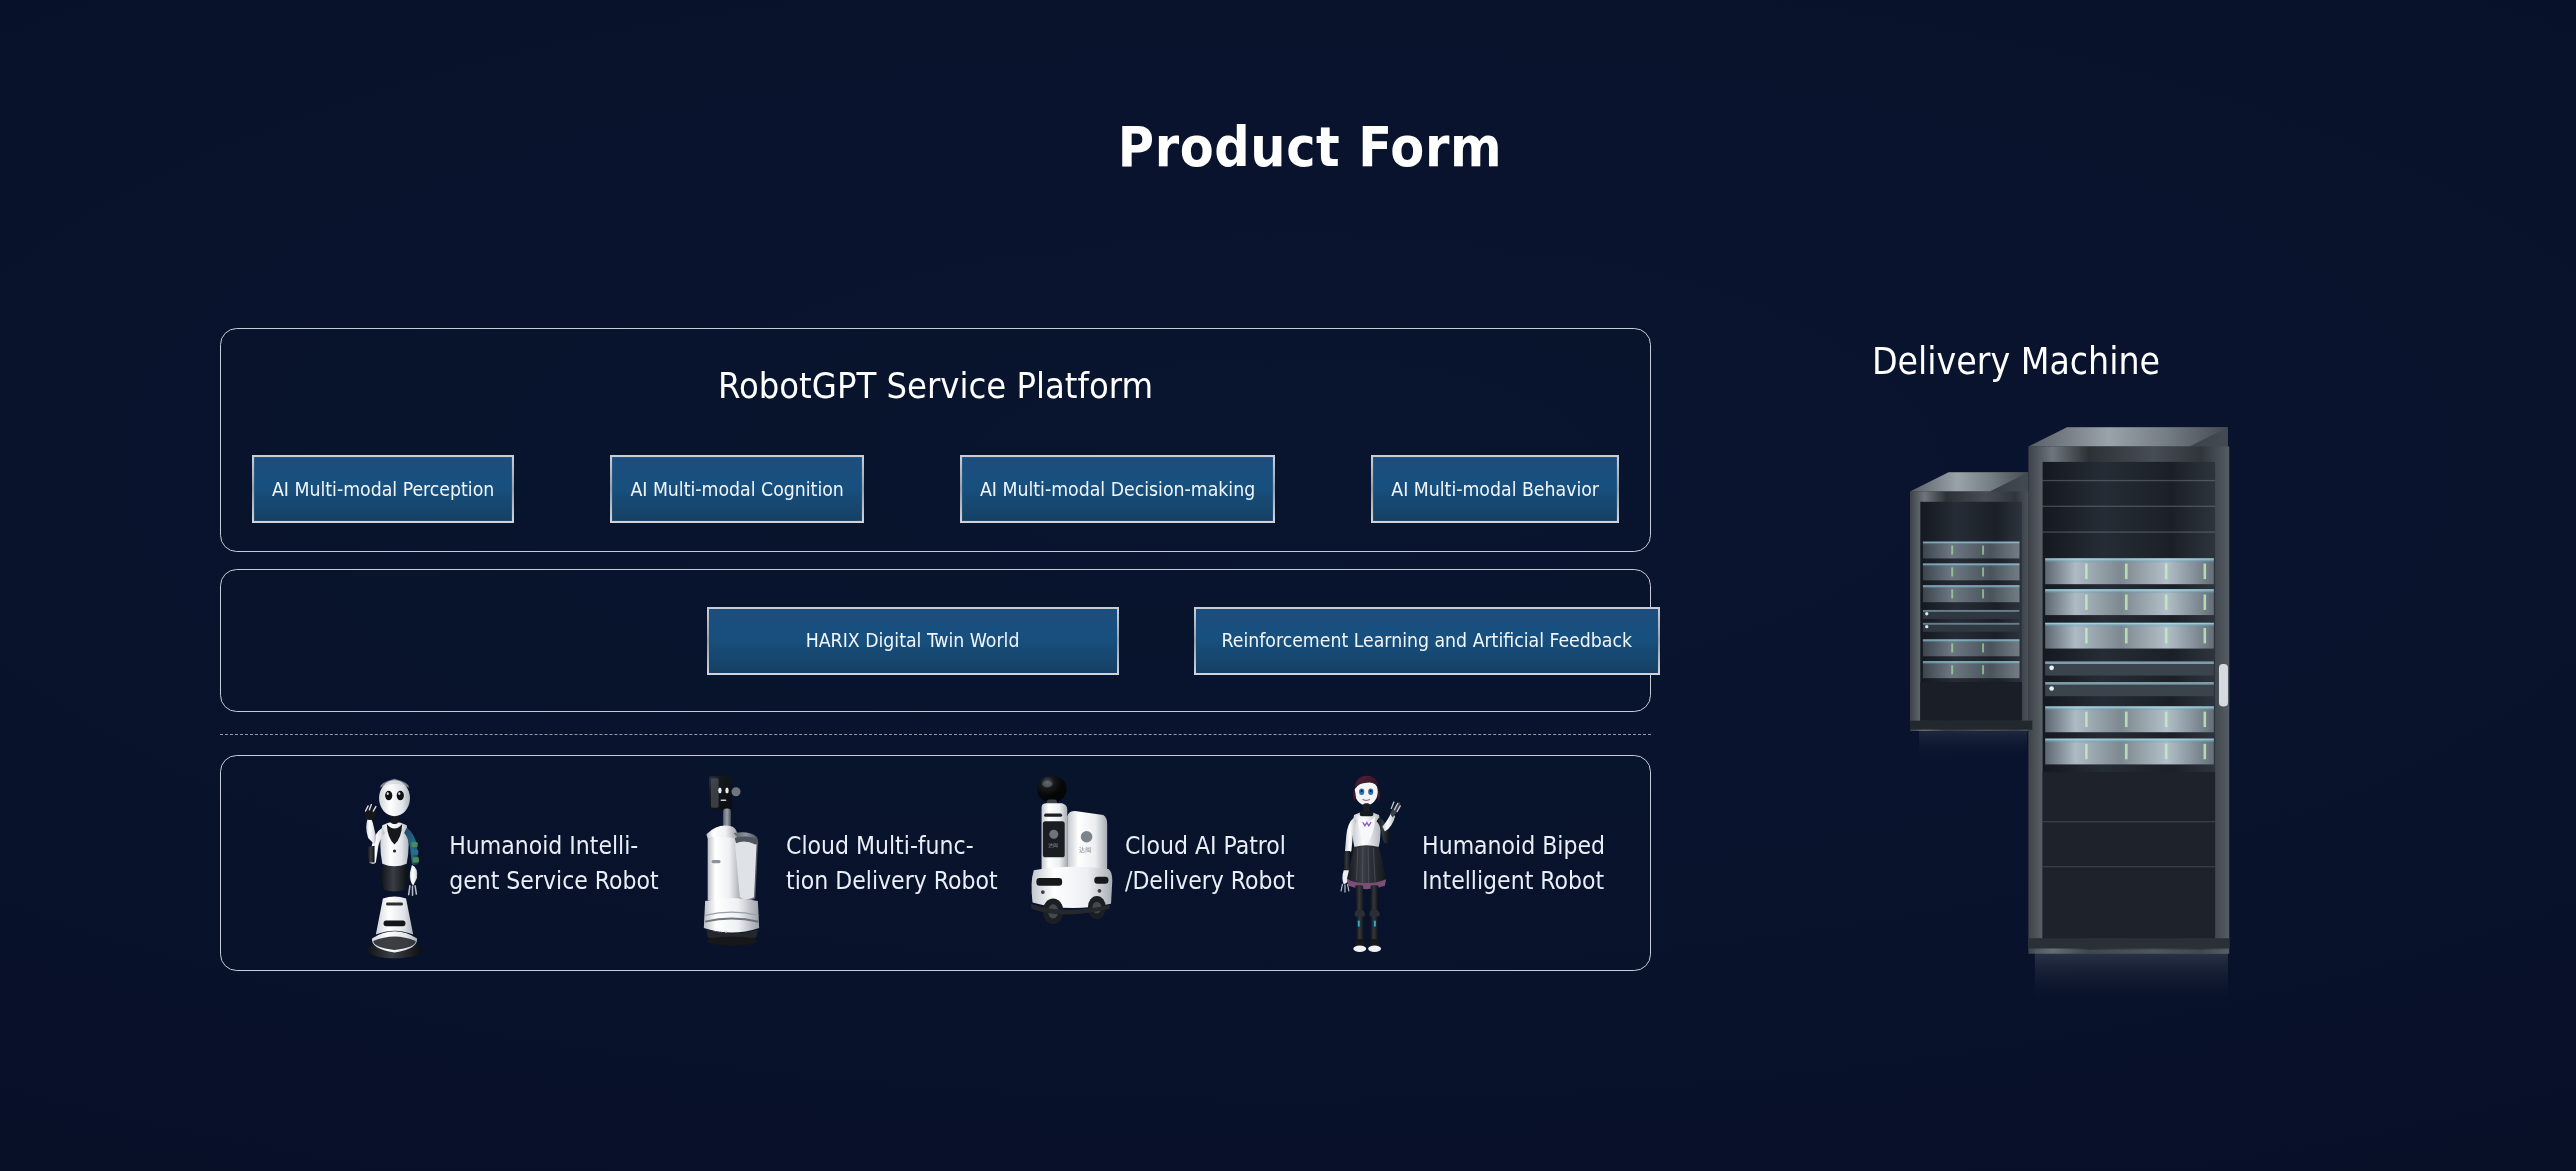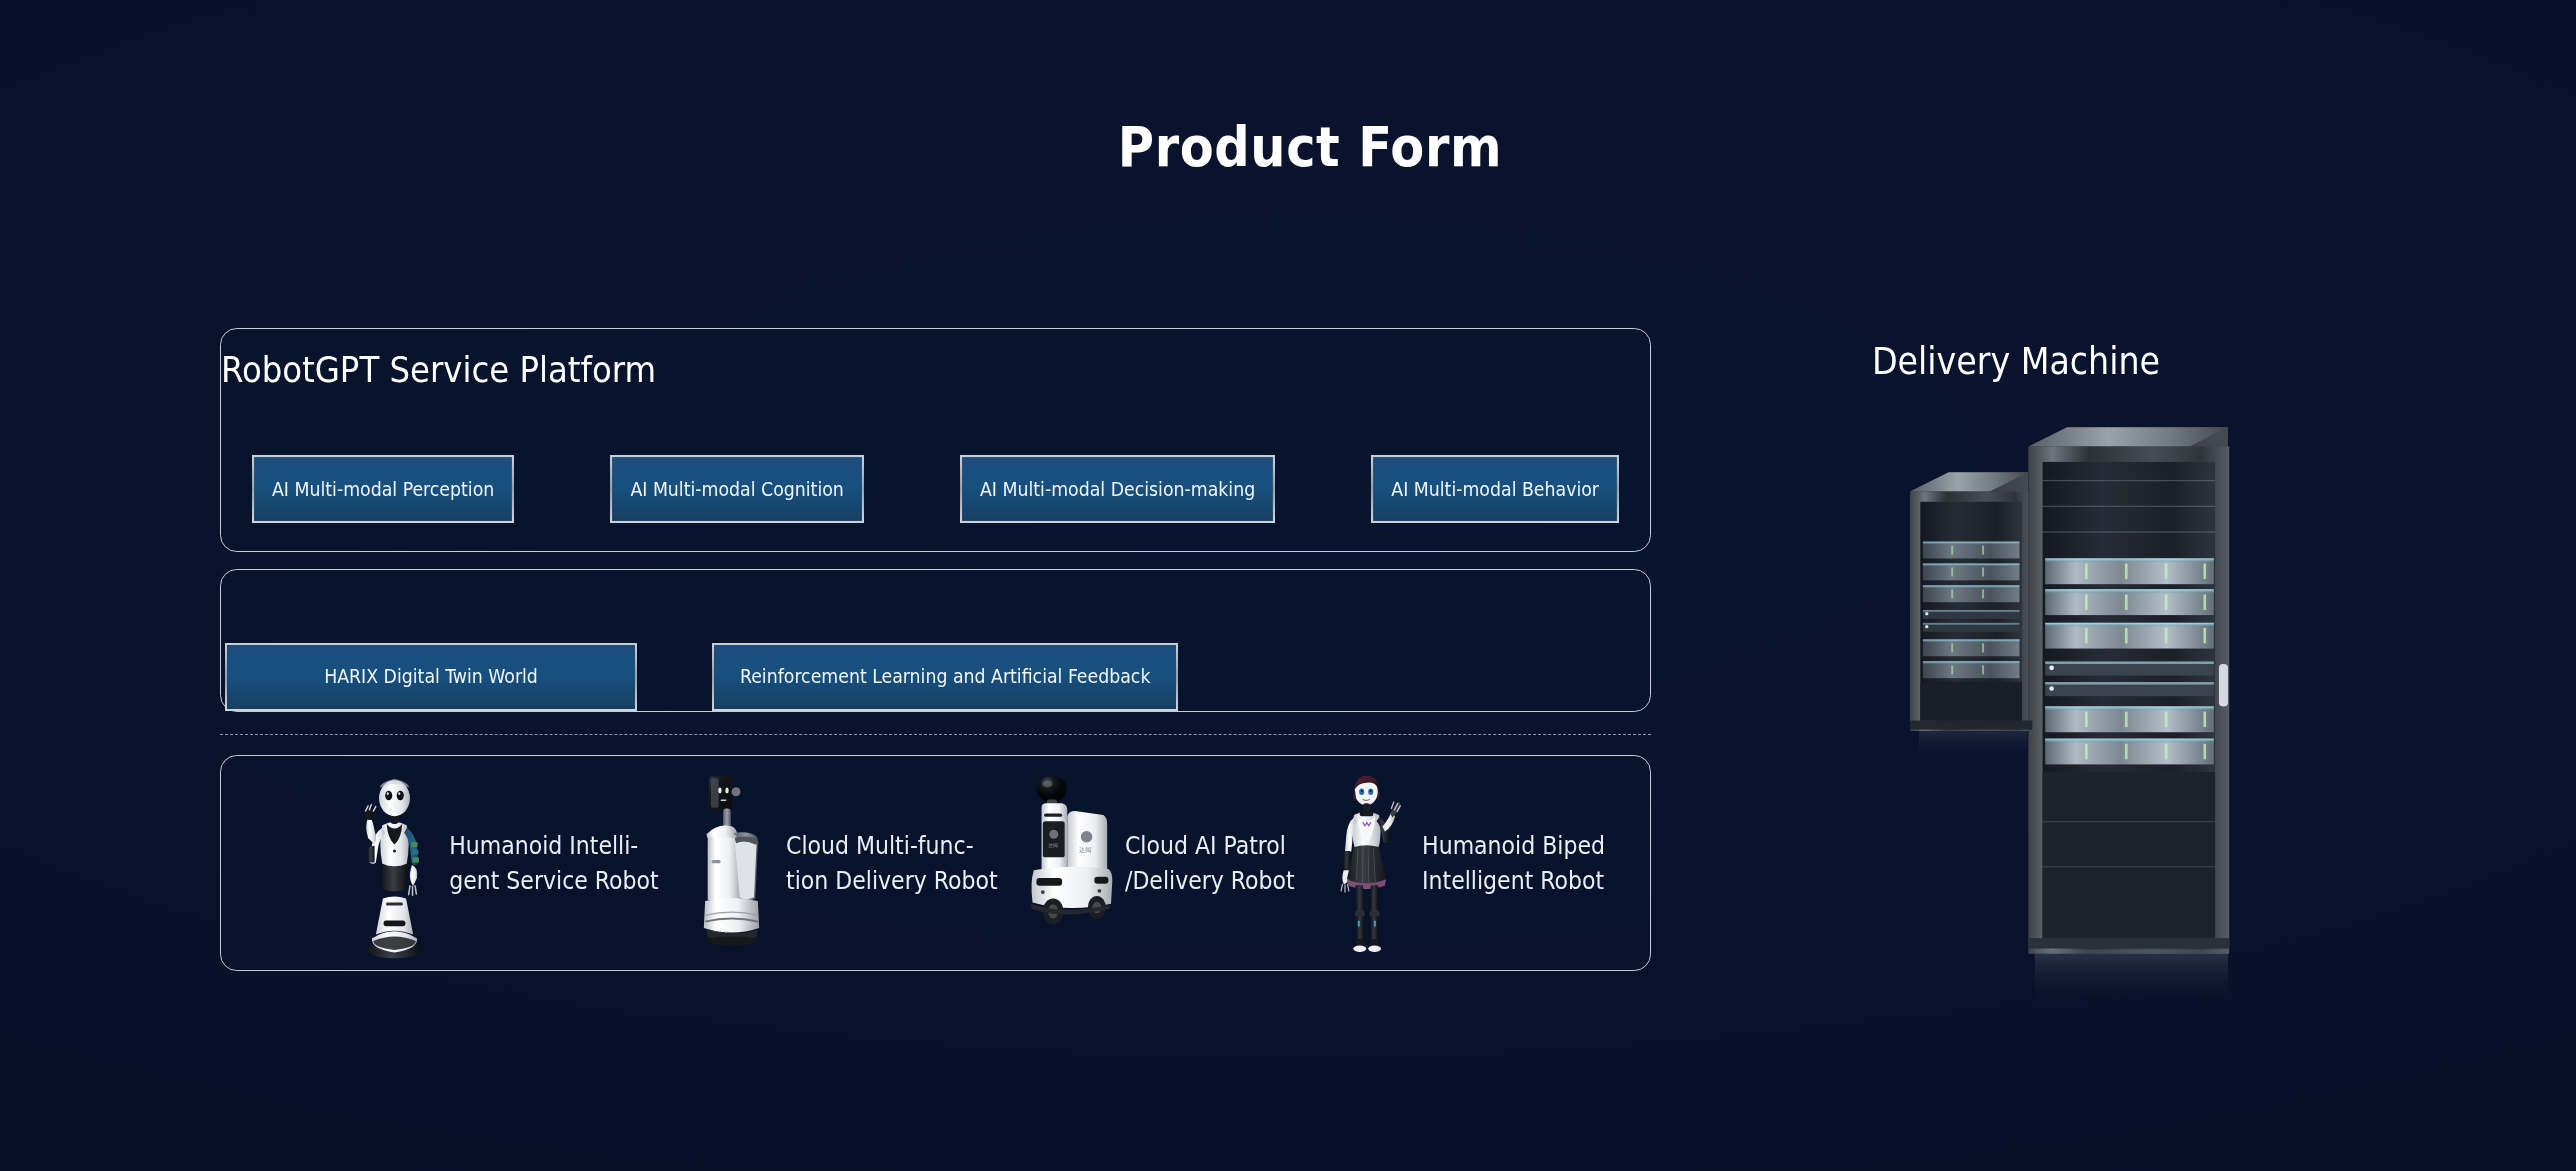--- a/index.html
+++ b/index.html
@@ -49,24 +49,24 @@
     border-radius: 16.7px;
     background: rgba(9, 20, 44, 0.45);
   }
 
   .panel-platform { height: 224px; }
   .panel-harix    { margin-top: 16.7px; height: 143px; }
   .panel-robots   { margin-top: 43px; height: 216px; }
 
   .panel-heading {
     position: absolute;
-    top: 20px;
+    top: 36px;
     left: 0;
     width: 100%;
-    text-align: left;
+    text-align: center;
     font-size: 36px;
     color: #ffffff;
     font-weight: 400;
     font-family: "DejaVu Sans Condensed", "Liberation Sans", sans-serif;
   }
 
   
   .chip-row {
     position: absolute;
     top: 126px;
@@ -91,26 +91,25 @@
     color: #f2f6fb;
     font-size: 19.3px;
     white-space: nowrap;
     font-family: "DejaVu Sans Condensed", "Liberation Sans", sans-serif;
   }
 
   
   .harix-row {
     position: absolute;
     top: 37px;
-    left: 4px;
+    left: 10px;
     width: 100%;
     display: flex;
-    justify-content: flex-start;
+    justify-content: flex-end;
     gap: 75px;
-    margin-top: 36px;
   }
 
   .chip-wide {
     height: 68px;
     display: flex;
     align-items: center;
     justify-content: center;
     padding: 0 26px;
     min-width: 412px;
     background: linear-gradient(180deg, #1d4d7d 0%, #17507f 45%, #164063 100%);

